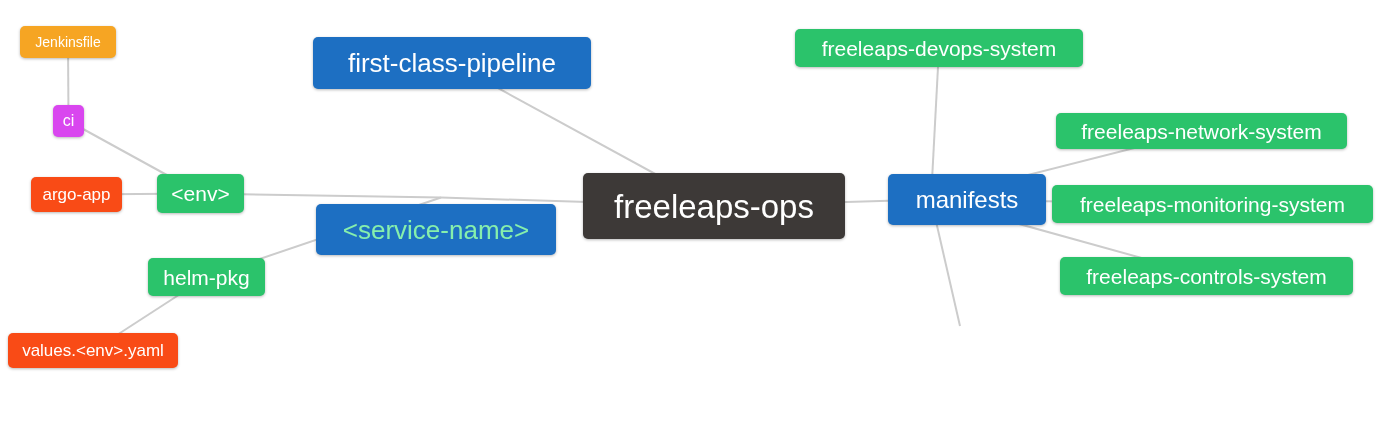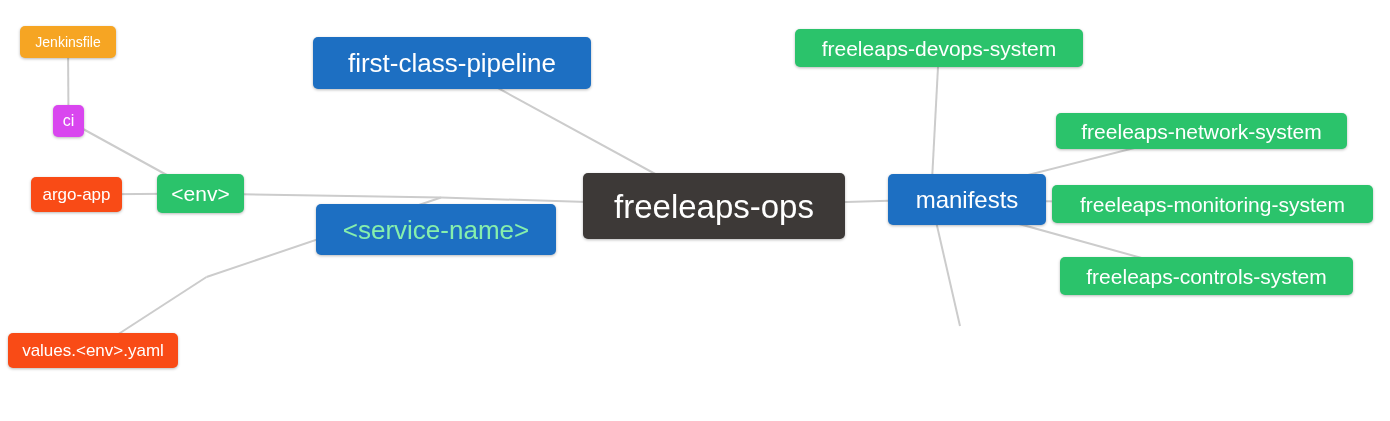--- a/index.html
+++ b/index.html
@@ -63,20 +63,21 @@
     </svg>
 
   <div class="node" style="left: 20px; top: 26px; width: 96px; height: 32px; font-size: 14px; background: rgb(246, 165, 35); color: rgb(255, 255, 255);">Jenkinsfile</div>
 
   <div class="node" style="left: 53px; top: 105px; width: 31px; height: 32px; font-size: 16px; background: #d946ef; color: rgb(255, 255, 255);">ci</div>
 
   <div class="node" style="left: 31px; top: 177px; width: 91px; height: 35px; font-size: 17px; background: rgb(249, 75, 22); color: rgb(255, 255, 255);">argo-app</div>
 
   <div class="node" style="left: 157px; top: 174px; width: 87px; height: 39px; font-size: 21px; background: rgb(43, 195, 107); color: rgb(255, 255, 255);">&lt;env&gt;</div>
 
+  <div class="node" style="left: 148px; top: 258px; width: 117px; height: 38px; font-size: 21px; background: rgb(43, 195, 107); color: rgb(255, 255, 255);">helm-pkg</div>
 
   <div class="node" style="left: 8px; top: 333px; width: 170px; height: 35px; font-size: 17px; background: rgb(249, 75, 22); color: rgb(255, 255, 255);">values.&lt;env&gt;.yaml</div>
 
   <div class="node" style="left: 313px; top: 37px; width: 278px; height: 52px; font-size: 26px; background: rgb(29, 111, 194); color: rgb(255, 255, 255);">first-class-pipeline</div>
 
   <div class="node" style="left: 316px; top: 172px; width: 240px; height: 51px; font-size: 26px; background: rgb(29, 111, 194); color: #86efac; margin-top: 32px;">&lt;service-name&gt;</div>
 
   <div class="node" style="left: 583px; top: 173px; width: 262px; height: 66px; font-size: 33px; background: rgb(61, 57, 55); color: rgb(255, 255, 255);">freeleaps-ops</div>
 
   <div class="node" style="left: 852px; top: 174px; width: 158px; height: 51px; font-size: 24px; background: rgb(29, 111, 194); color: rgb(255, 255, 255); margin-left: 36px;">manifests</div>

